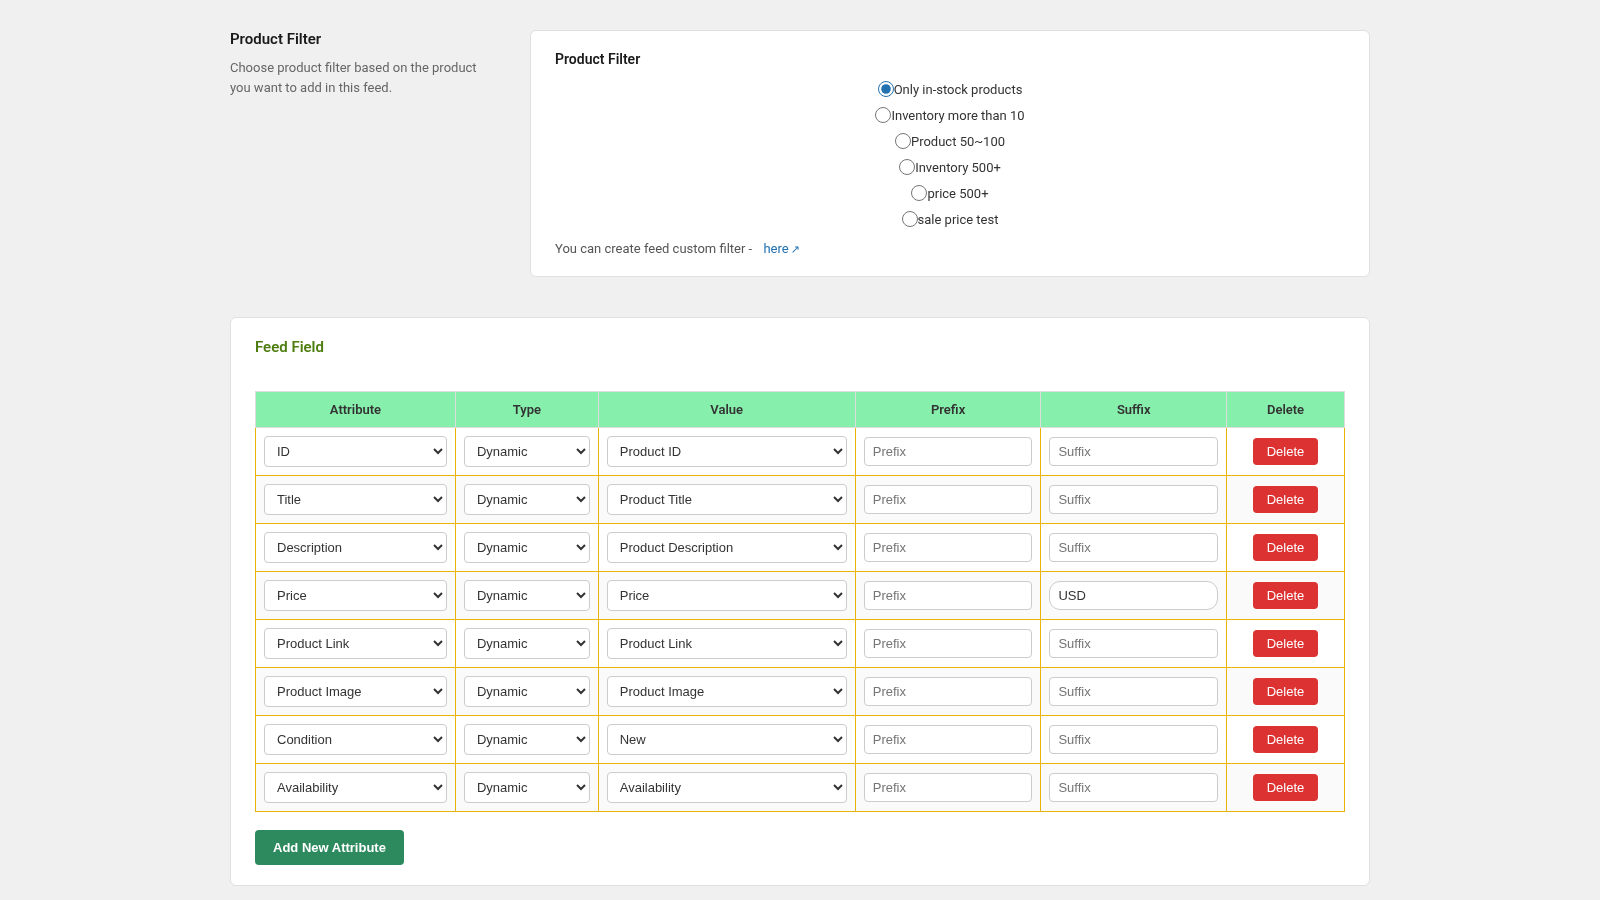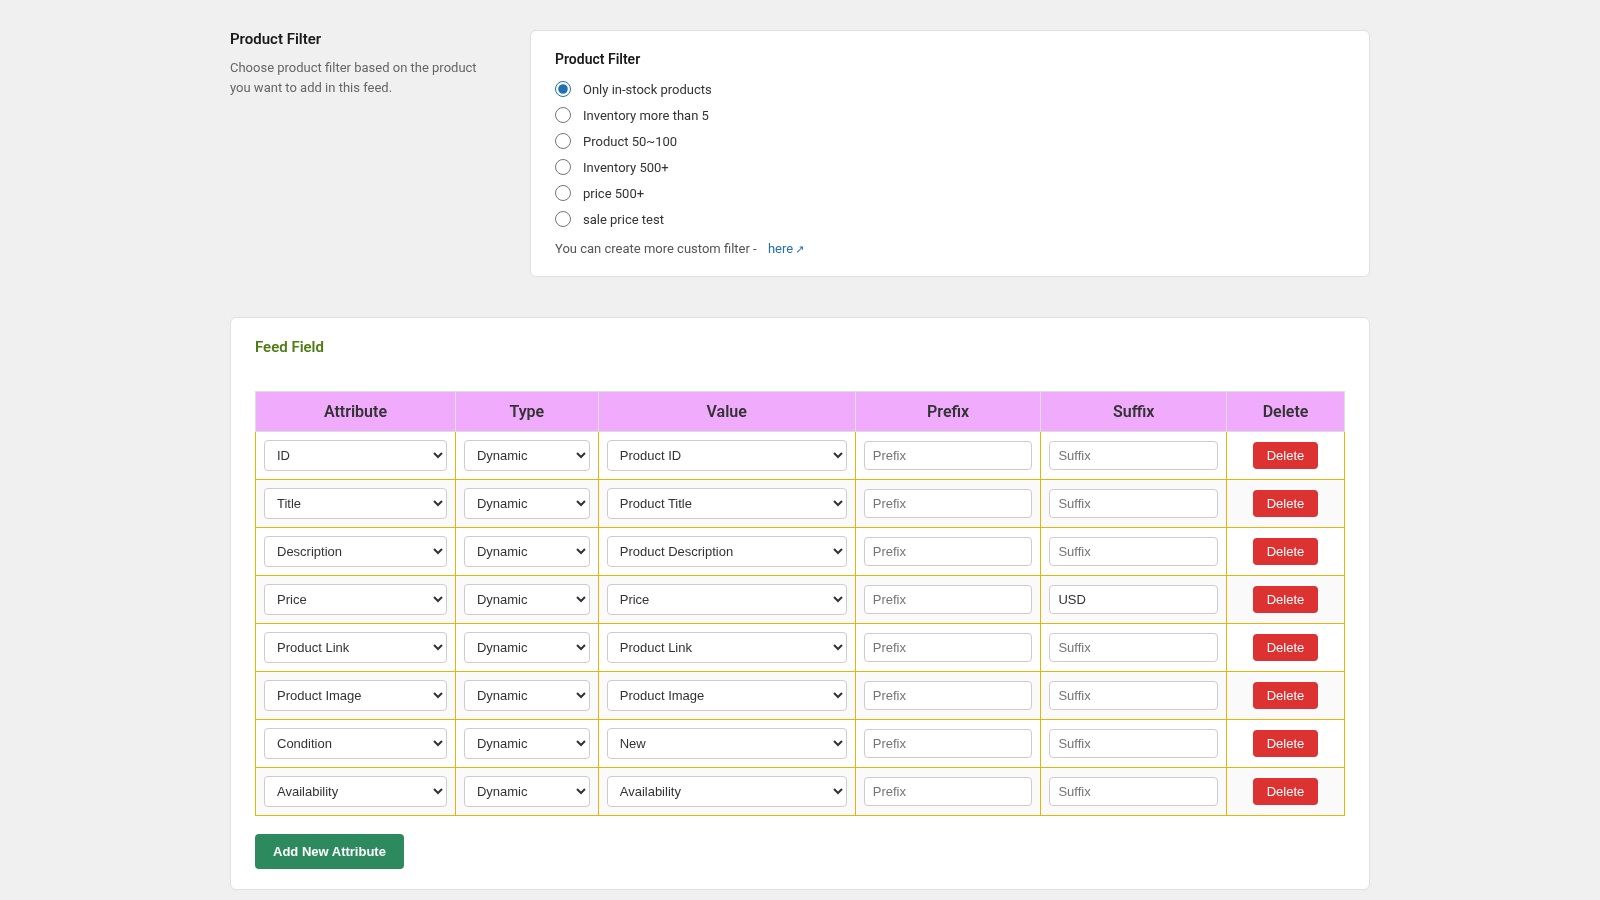--- a/index.html
+++ b/index.html
@@ -53,22 +53,23 @@
     .filter-options-card h3 {
       font-size: 14px;
       font-weight: 600;
       margin-bottom: 14px;
       color: #1a1a1a;
     }
 
     .radio-option {
       display: flex;
       align-items: center;
-      gap: 12px;
+      gap: 0;
       margin-bottom: 10px;
+      justify-content: center;
     }
 
     .radio-option input[type="radio"] {
       width: 16px;
       height: 16px;
       accent-color: #2271b1;
       cursor: pointer;
     }
 
     .radio-option label {
@@ -104,24 +105,24 @@
       color: #4d7c0f;
     }
 
     
     .feed-table {
       width: 100%;
       border-collapse: collapse;
     }
 
     .feed-table thead tr th {
-      background: #f0abfc;
+      background: #86efac;
       border: 1px solid #ddd;
       padding: 10px 12px;
-      font-size: 16px;
+      font-size: 13px;
       font-weight: 600;
       text-align: center;
       color: #333;
     }
 
     .feed-table tbody tr td {
       border: 1px solid #eab308;
       padding: 8px 8px;
       vertical-align: middle;
     }
@@ -212,41 +213,41 @@
 
     <div class="filter-options-card">
       <h3>Product Filter</h3>
 
       <div class="radio-option">
         <input type="radio" name="product-filter" id="filter-instock" checked="" style="">
         <label for="filter-instock">Only in-stock products</label>
       </div>
       <div class="radio-option">
         <input type="radio" name="product-filter" id="filter-inv10" style="">
-        <label for="filter-inv10">Inventory more than 5</label>
+        <label for="filter-inv10">Inventory more than 10</label>
       </div>
       <div class="radio-option">
         <input type="radio" name="product-filter" id="filter-price50" style="">
         <label for="filter-price50">Product 50~100</label>
       </div>
       <div class="radio-option">
         <input type="radio" name="product-filter" id="filter-inv500" style="">
         <label for="filter-inv500">Inventory 500+</label>
       </div>
       <div class="radio-option">
         <input type="radio" name="product-filter" id="filter-price500" style="">
         <label for="filter-price500">price 500+</label>
       </div>
       <div class="radio-option">
         <input type="radio" name="product-filter" id="filter-saleprice" style="">
         <label for="filter-saleprice">sale price test</label>
       </div>
 
       <p class="custom-filter-note">
-        <span>You can create more custom filter -</span>
+        <span>You can create feed custom filter -</span>
         <a href="#">
           <span>here</span><span class="external-icon">↗</span>
         </a>
       </p>
     </div>
   </div>
 
   <div class="feed-field-section">
     <h2>Feed Field</h2>
 
@@ -357,21 +358,21 @@
           </td>
           <td class="col-value">
             <select class="table-select">
               <option>Price</option>
             </select>
           </td>
           <td class="col-prefix">
             <input type="text" class="table-input" placeholder="Prefix" style="">
           </td>
           <td class="col-suffix">
-            <input type="text" class="table-input" value="USD" style="color: rgb(51, 51, 51);">
+            <input type="text" class="table-input" value="USD" style="color: rgb(51, 51, 51); border-radius: 11px;">
           </td>
           <td class="col-delete" style="text-align:center;">
             <button class="delete-btn">Delete</button>
           </td>
         </tr>
 
         <tr>
           <td class="col-attribute">
             <select class="table-select">
               <option>Product Link</option>

